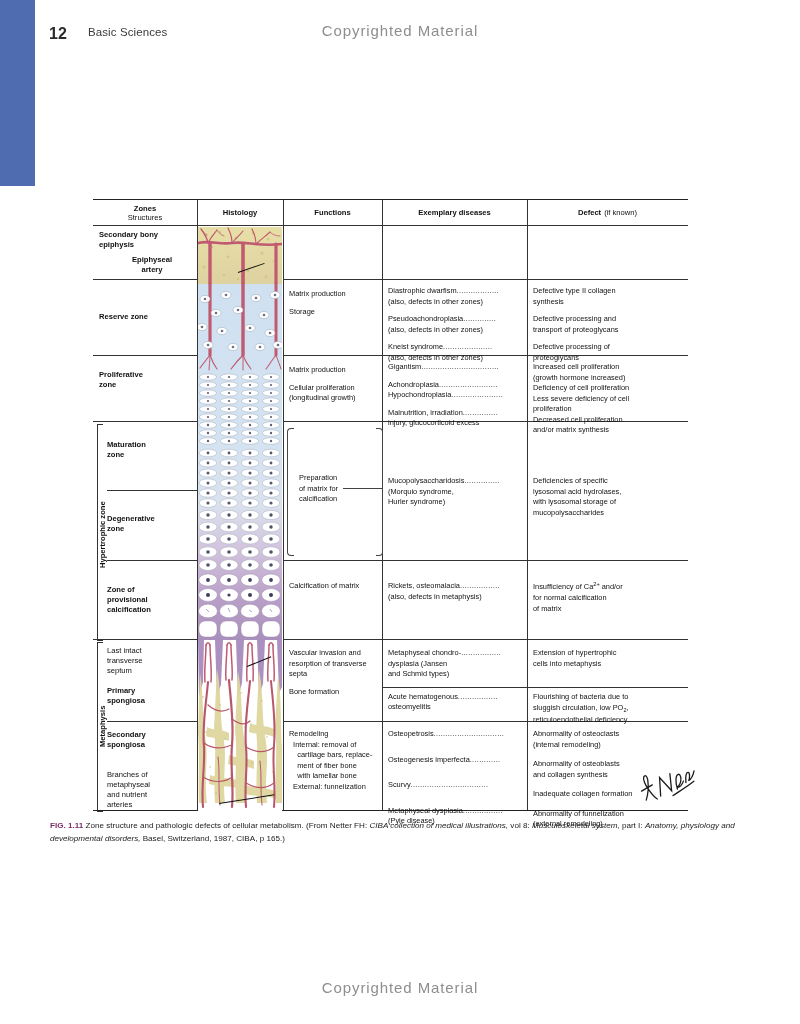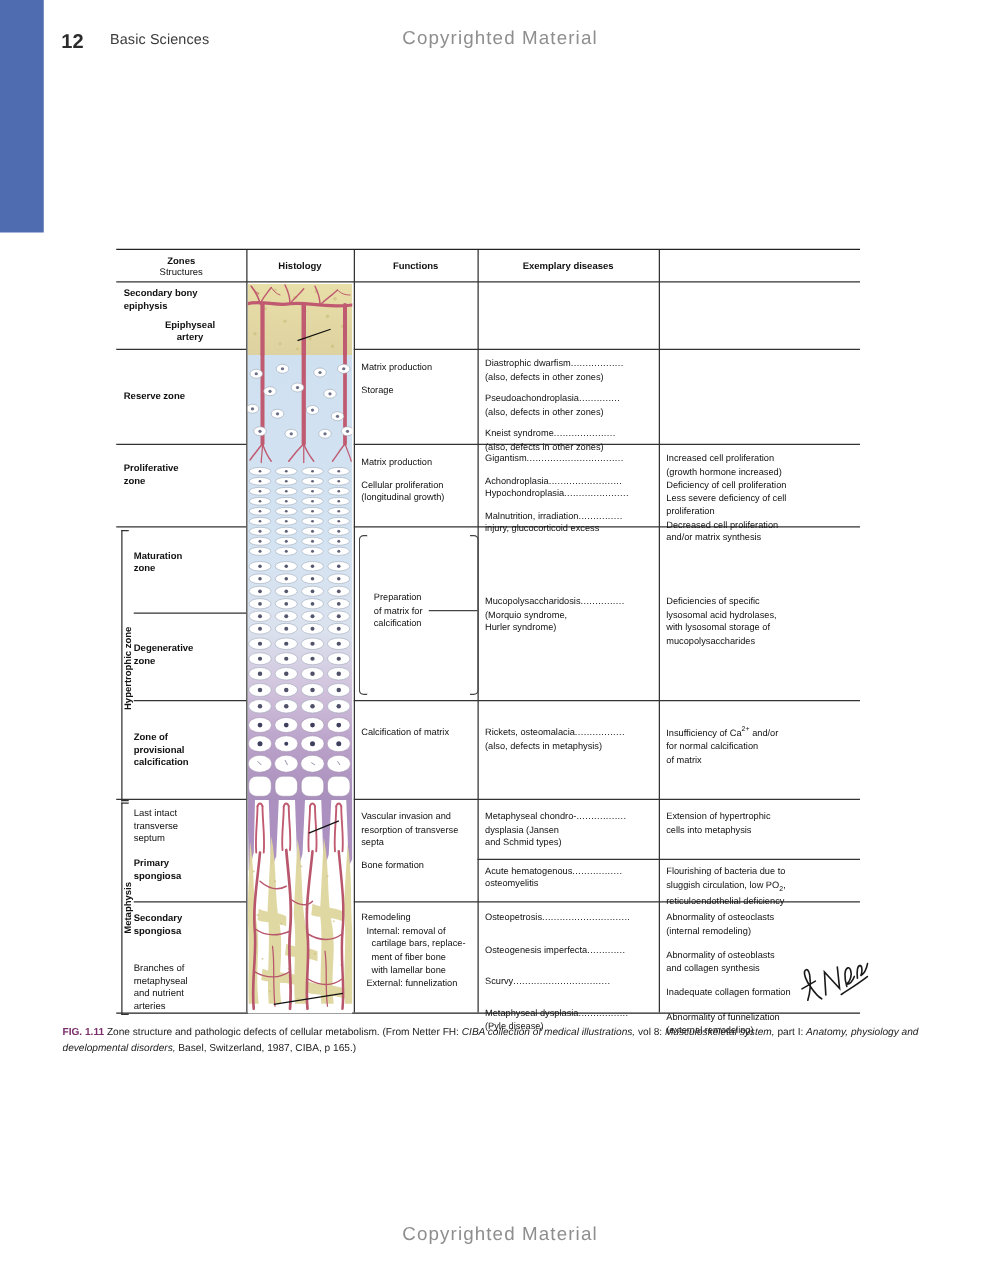--- a/index.html
+++ b/index.html
@@ -177,20 +177,24 @@
       <span class="sub">Structures</span>
     </div>
     <div class="hdr-cell" style="left:104px;width:86px;">
       <span>Histology</span>
     </div>
     <div class="hdr-cell" style="left:190px;width:99px;">
       <span>Functions</span>
     </div>
     <div class="hdr-cell" style="left:289px;width:145px;">
       <span>Exemplary diseases</span>
+    </div>
+    <div class="hdr-cell" style="left:434px;width:161px;flex-direction:row;gap:3px;">
+      <span>Defect</span>
+      <span class="hdr-normal">(if known)</span>
     </div>
   </div>
 
   <div id="histology">
     <svg width="84" height="584" viewBox="0 0 84 584" xmlns="http://www.w3.org/2000/svg">
       <defs>
         <linearGradient id="cartGrad" x1="0" y1="0" x2="0" y2="1">
           <stop offset="0%" stop-color="#cfe0f0"></stop>
           <stop offset="42%" stop-color="#d4e3f2"></stop>
           <stop offset="62%" stop-color="#dbe2ee"></stop>
@@ -768,20 +772,28 @@
     </p>
     <p style="margin-bottom:15px;">
       <span>Scurvy</span><span class="dots">.................................</span>
     </p>
     <p>
       <span>Metaphyseal dysplasia</span><span class="dots">.................</span><br>
       <span>(Pyle disease)</span>
     </p>
   </div>
 
+  <div class="cell" style="left:440px;top:86px;width:152px;">
+    <p style="white-space:pre-line;">Defective type II collagen
+synthesis</p>
+    <p style="white-space:pre-line;">Defective processing and
+transport of proteoglycans</p>
+    <p style="white-space:pre-line;">Defective processing of
+proteoglycans</p>
+  </div>
 
   <div class="cell tight" style="left:440px;top:162px;width:152px;">
     <p style="white-space:pre-line;">Increased cell proliferation
 (growth hormone increased)</p>
     <p style="white-space:pre-line;">Deficiency of cell proliferation</p>
     <p style="white-space:pre-line;">Less severe deficiency of cell
 proliferation</p>
     <p style="white-space:pre-line;">Decreased cell proliferation
 and/or matrix synthesis</p>
   </div>

